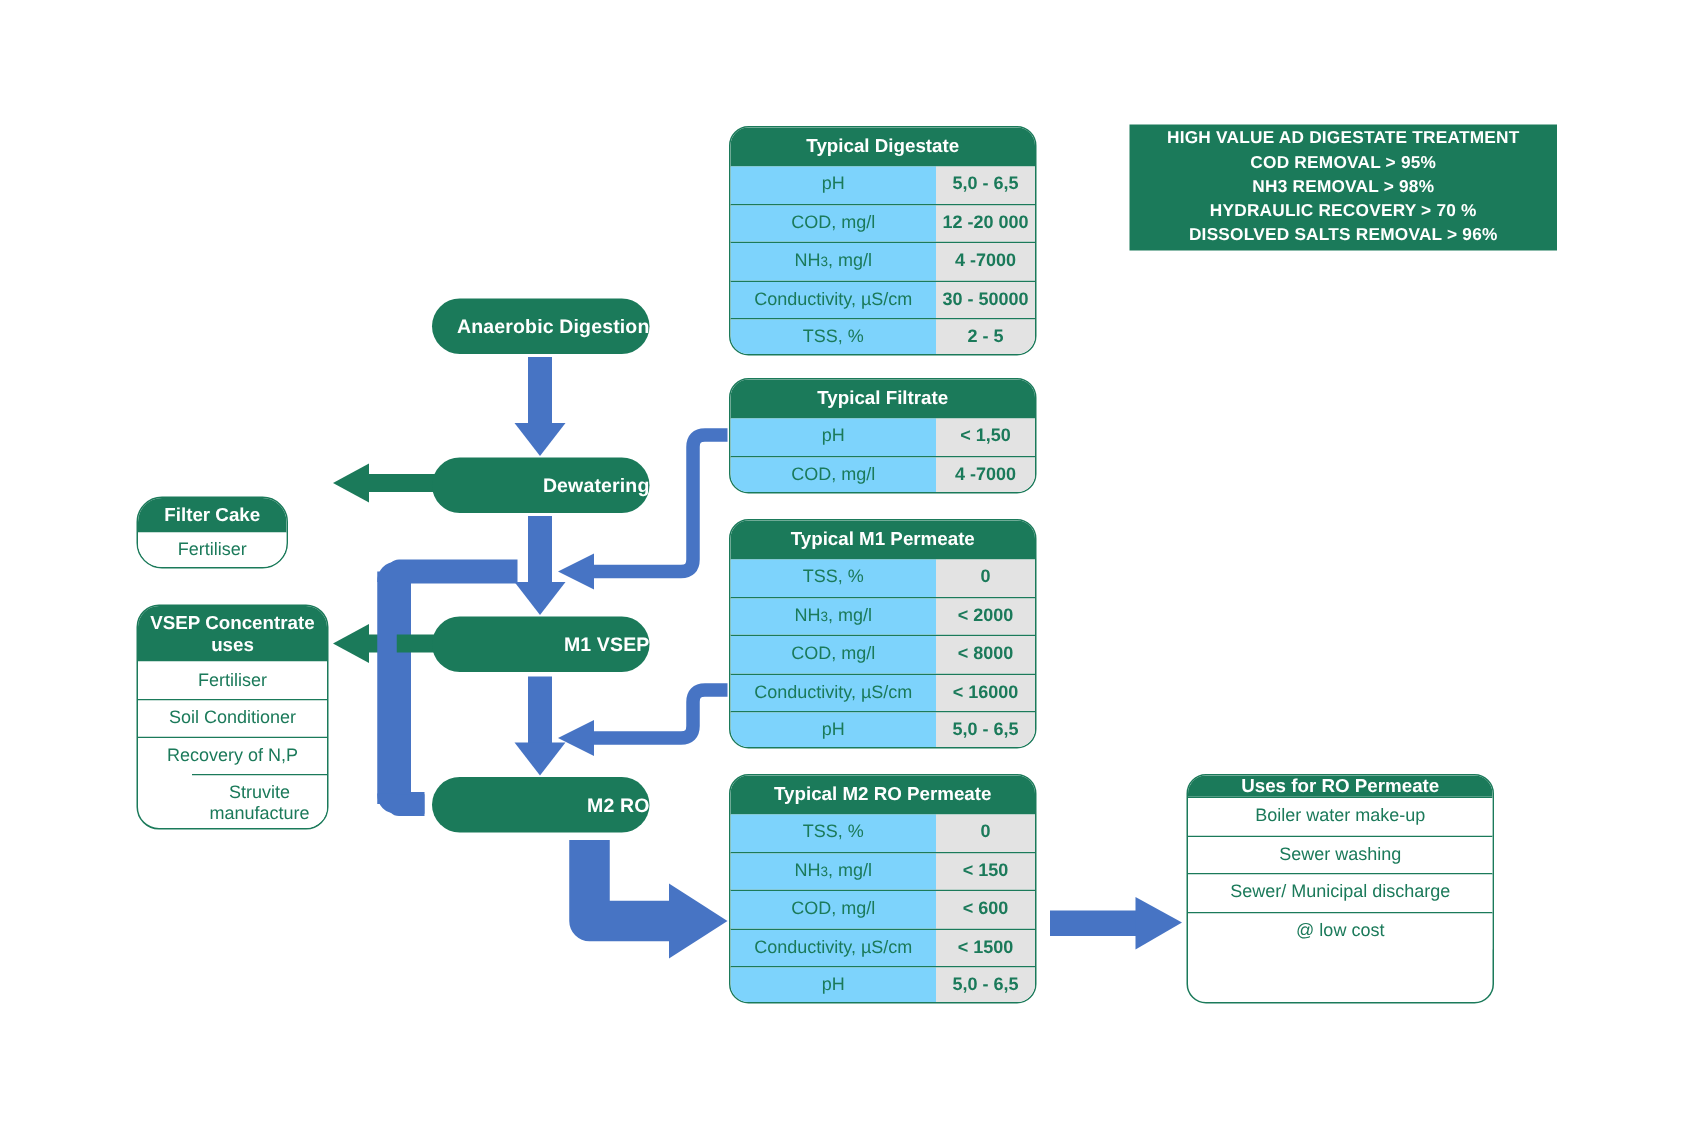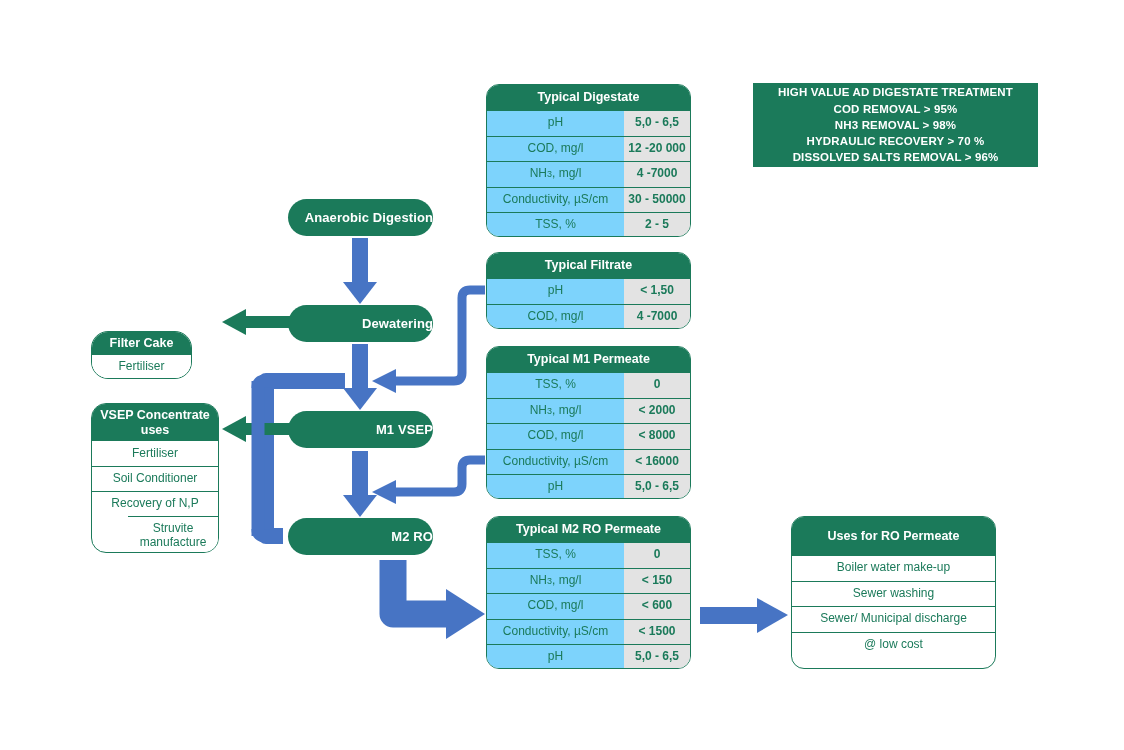--- a/index.html
+++ b/index.html
@@ -231,21 +231,21 @@
       <div class="cell-label">Conductivity, µS/cm</div>
       <div class="cell-value">&lt; 1500</div>
     </div>
     <div class="row" style="height:25.5px;">
       <div class="cell-label">pH</div>
       <div class="cell-value">5,0 - 6,5</div>
     </div>
   </div>
 
   <div class="card" style="left:791px;top:516px;width:205px;height:153px;">
-    <div class="card-head" style="height:38px;">Uses for RO Permeate</div>
+    <div class="card-head" style="height:14px;">Uses for RO Permeate</div>
     <div class="row" style="height:25.5px;">
       <div class="cell-full">Boiler water make-up</div>
     </div>
     <div class="row" style="height:25.5px;">
       <div class="cell-full">Sewer washing</div>
     </div>
     <div class="row" style="height:25.5px;">
       <div class="cell-full">Sewer/ Municipal discharge</div>
     </div>
     <div class="row" style="height:25.5px;">

